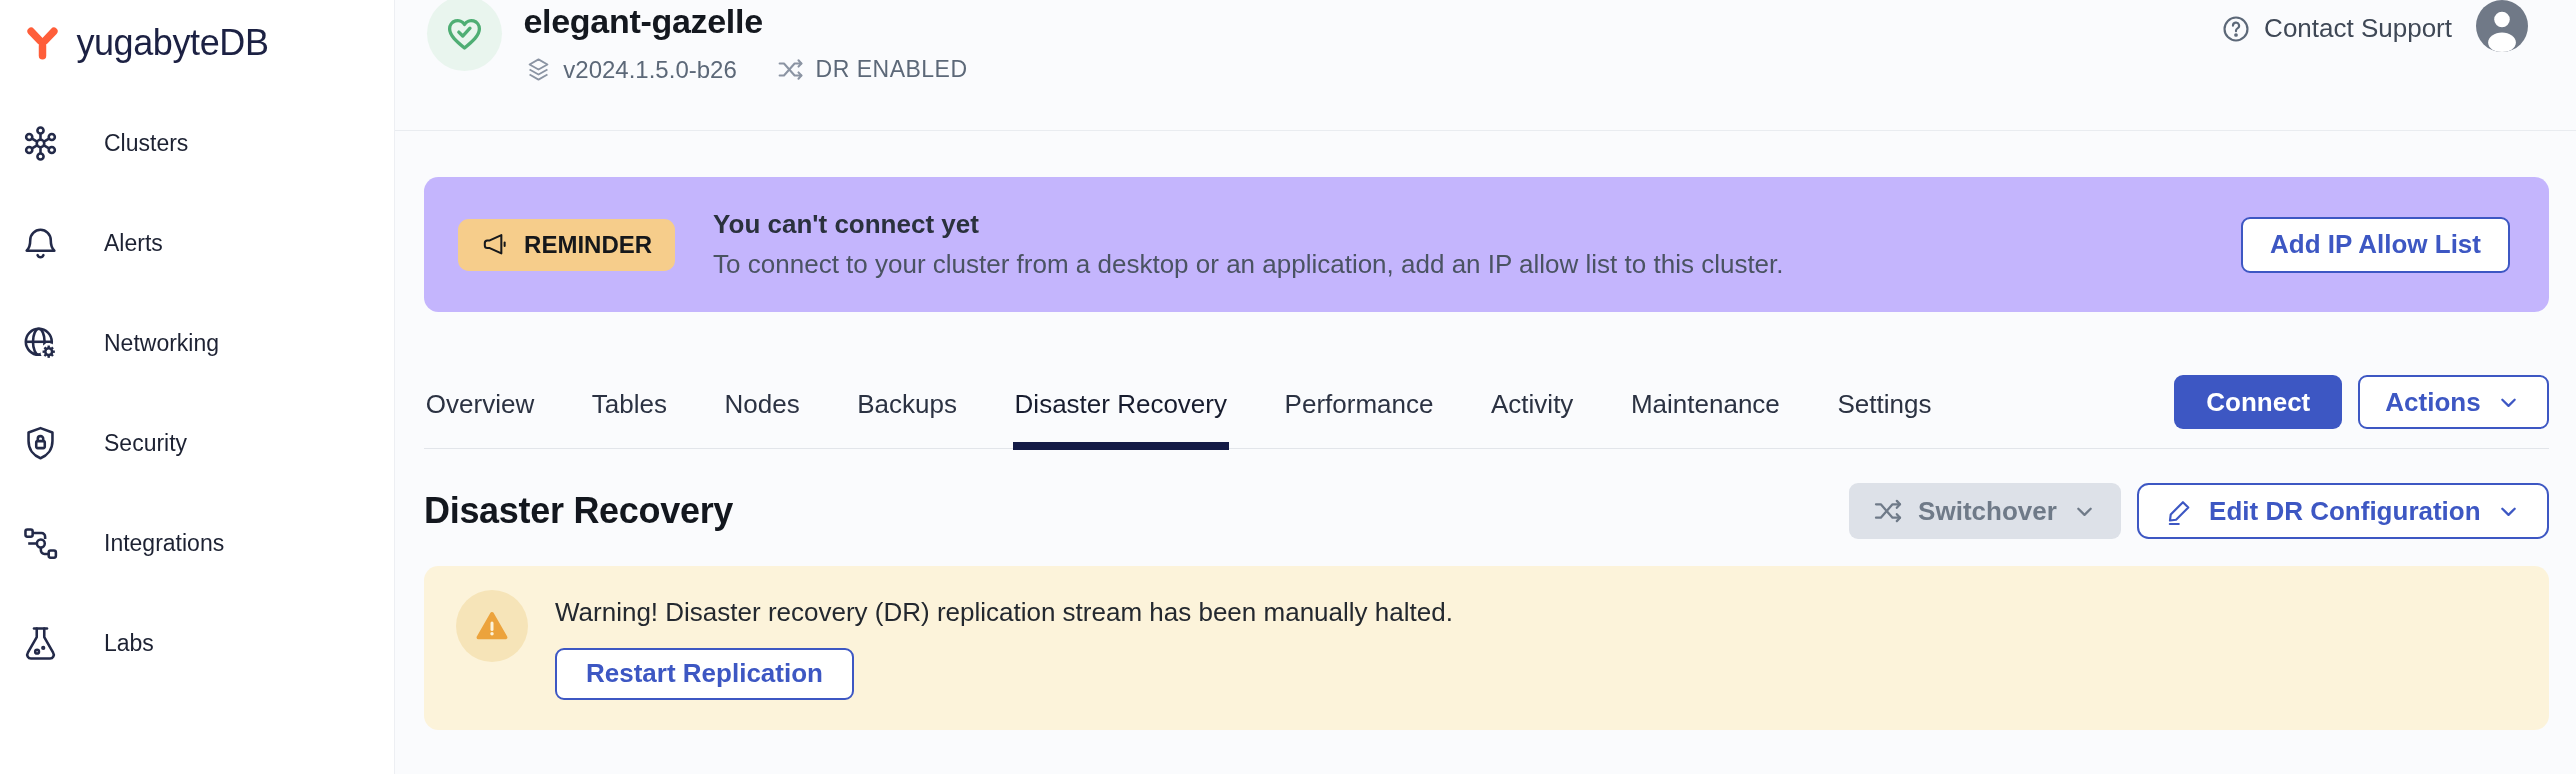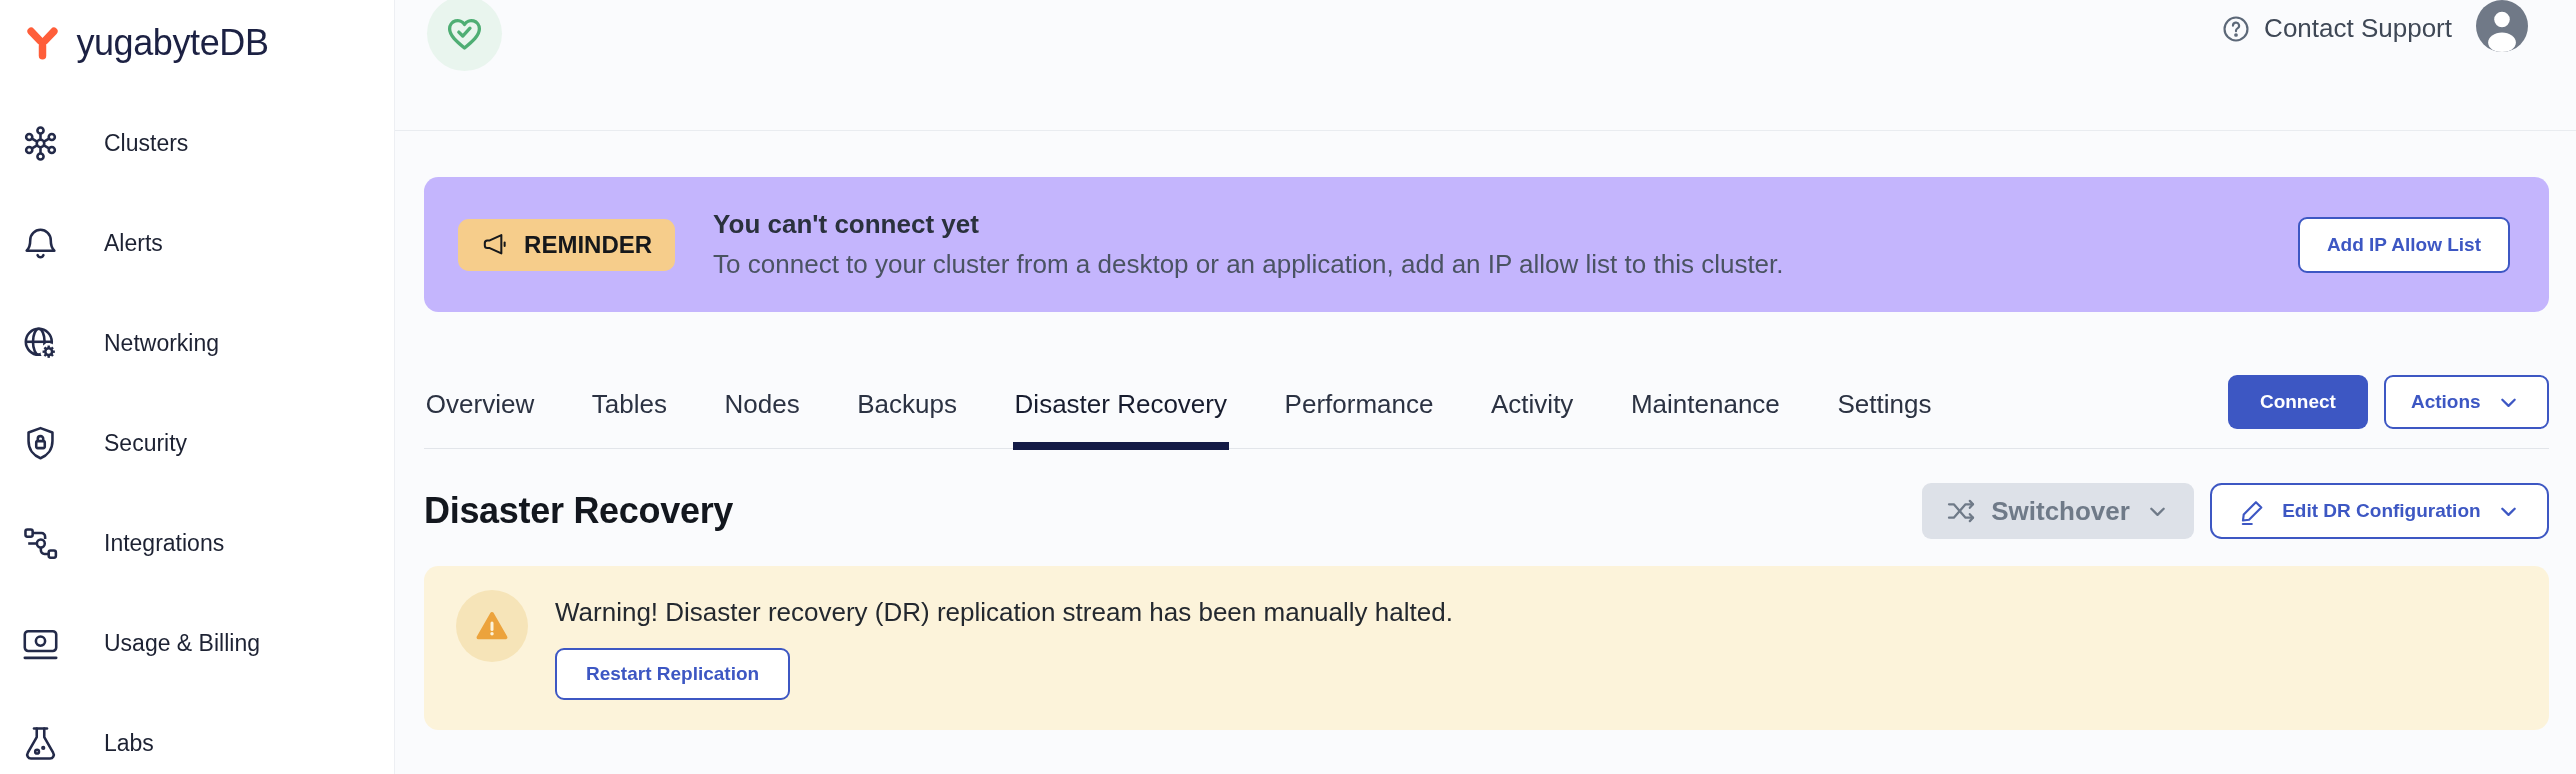--- a/index.html
+++ b/index.html
@@ -68,21 +68,21 @@
     background:#F6CD8B;border-radius:10.8px;height:52px;padding:0 23px;
     display:flex;align-items:center;gap:12.6px;color:#16181B;
     font-size:24px;font-weight:600;flex:0 0 auto;
   }
   .reminder-badge svg{width:30.5px;height:30.5px;}
   .reminder-texts{margin-left:38px;display:flex;flex-direction:column;gap:9px;}
   .reminder-title{font-size:26px;font-weight:600;color:#2A313D;}
   .reminder-sub{font-size:26px;color:#4A5362;}
   .btn{
     display:inline-flex;align-items:center;justify-content:center;gap:14.4px;
-    border-radius:9px;font-size:19px;cursor:pointer;border:none;white-space:nowrap;
+    border-radius:9px;font-size:26px;cursor:pointer;border:none;white-space:nowrap;
     font-family:inherit;
   }
   .btn-outline{background:#FFFFFF;border:2.7px solid var(--accent);color:var(--accent);font-weight:700;}
   .btn-primary{background:var(--accent);color:#FFFFFF;font-weight:700;}
   .btn-disabled{background:#DDE1E8;color:#6F7A88;font-weight:600;cursor:default;}
   .add-ip-btn{margin-left:auto;height:56px;padding:0 27px;}
   
   .tabs-row{margin-top:63px;position:relative;border-bottom:1.8px solid #E2E5EA;}
   .tabs-list{display:flex;gap:54px;}
   .tab{
@@ -190,47 +190,61 @@
         <rect x="3.2" y="3.8" width="4.2" height="4.2" rx="1.1"></rect>
         <path d="M7.4 5.9h5.2a2.1 2.1 0 0 1 2.1 2.1v1.4"></path>
         <circle cx="12.2" cy="12" r="2.3"></circle>
         <path d="M9.9 12H4.8"></path>
         <path d="M12.2 14.3v1.7a2.1 2.1 0 0 0 2.1 2.1h2.4"></path>
         <rect x="16.8" y="16.1" width="4.2" height="4.2" rx="1.1"></rect>
       </svg>
       <span class="nav-label">Integrations</span>
     </div>
     <div class="nav-item">
-      <svg class="nav-icon" viewBox="0 0 24 24" fill="none" stroke="currentColor" stroke-width="1.5">
-        <rect x="2.8" y="4.8" width="18.4" height="11.6" rx="2"></rect>
-        <circle cx="12" cy="10.6" r="2.7"></circle>
-        <line x1="2.8" y1="20.4" x2="21.2" y2="20.4" stroke-linecap="round"></line>
-      </svg>
-      <span class="nav-label">Usage &amp; Billing</span>
-    </div>
-    <div class="nav-item">
       <svg class="nav-icon" viewBox="0 0 24 24" fill="none" stroke="currentColor" stroke-width="1.5" stroke-linecap="round" stroke-linejoin="round">
         <path d="M9.8 3.2v5L4.6 17.4a2.2 2.2 0 0 0 1.9 3.4h11a2.2 2.2 0 0 0 1.9-3.4L14.2 8.2v-5"></path>
         <line x1="8.2" y1="3.2" x2="15.8" y2="3.2"></line>
         <circle cx="10" cy="16.8" r="1.1"></circle>
         <circle cx="13.6" cy="14.6" r="0.5" fill="currentColor"></circle>
       </svg>
       <span class="nav-label">Labs</span>
     </div>
   </nav>
 </aside>
 
 <div class="content-col">
 
   <header class="top-header">
     <div class="health-badge">
       <svg viewBox="0 0 24 24" fill="none" stroke="currentColor" stroke-width="1.7" stroke-linecap="round" stroke-linejoin="round">
         <path d="M12 19.4C8.1 16.2 4.4 13.1 4.4 9.6a4.1 4.1 0 0 1 7.6-2.2A4.1 4.1 0 0 1 19.6 9.6c0 3.5-3.7 6.6-7.6 9.8Z"></path>
         <path d="M9.1 11.3l2 2 3.7-4"></path>
       </svg>
+    </div>
+    <div class="cluster-info">
+      <div class="cluster-title">elegant-gazelle</div>
+      <div class="cluster-meta">
+        <span class="meta-item">
+          <svg viewBox="0 0 24 24" fill="none" stroke="currentColor" stroke-width="1.5" stroke-linejoin="round">
+            <path d="M12 3.6 4.6 7.8 12 12l7.4-4.2L12 3.6Z"></path>
+            <path d="M4.6 12 12 16.2 19.4 12"></path>
+            <path d="M4.6 16.2 12 20.4l7.4-4.2"></path>
+          </svg>
+          <span class="meta-version">v2024.1.5.0-b26</span>
+        </span>
+        <span class="meta-item">
+          <svg viewBox="0 0 24 24" fill="none" stroke="currentColor" stroke-width="1.7" stroke-linecap="round" stroke-linejoin="round">
+            <path d="M3 7h3.6l8.8 10H21"></path>
+            <path d="M3 17h3.6l8.8-10H21"></path>
+            <path d="M18.6 4.4 21 7l-2.4 2.6"></path>
+            <path d="M18.6 14.4 21 17l-2.4 2.6"></path>
+          </svg>
+          <span class="meta-dr">DR ENABLED</span>
+        </span>
+      </div>
     </div>
     <div class="header-right">
       <span class="support-link">
         <svg viewBox="0 0 24 24" fill="none" stroke="currentColor" stroke-width="1.6" stroke-linecap="round">
           <circle cx="12" cy="12" r="8.6"></circle>
           <path d="M9.7 9.5a2.3 2.3 0 1 1 3.4 2c-.7.4-1.1.9-1.1 1.7v.4"></path>
           <circle cx="12" cy="16.5" r="0.6" fill="currentColor"></circle>
         </svg>
         <span>Contact Support</span>
       </span>

